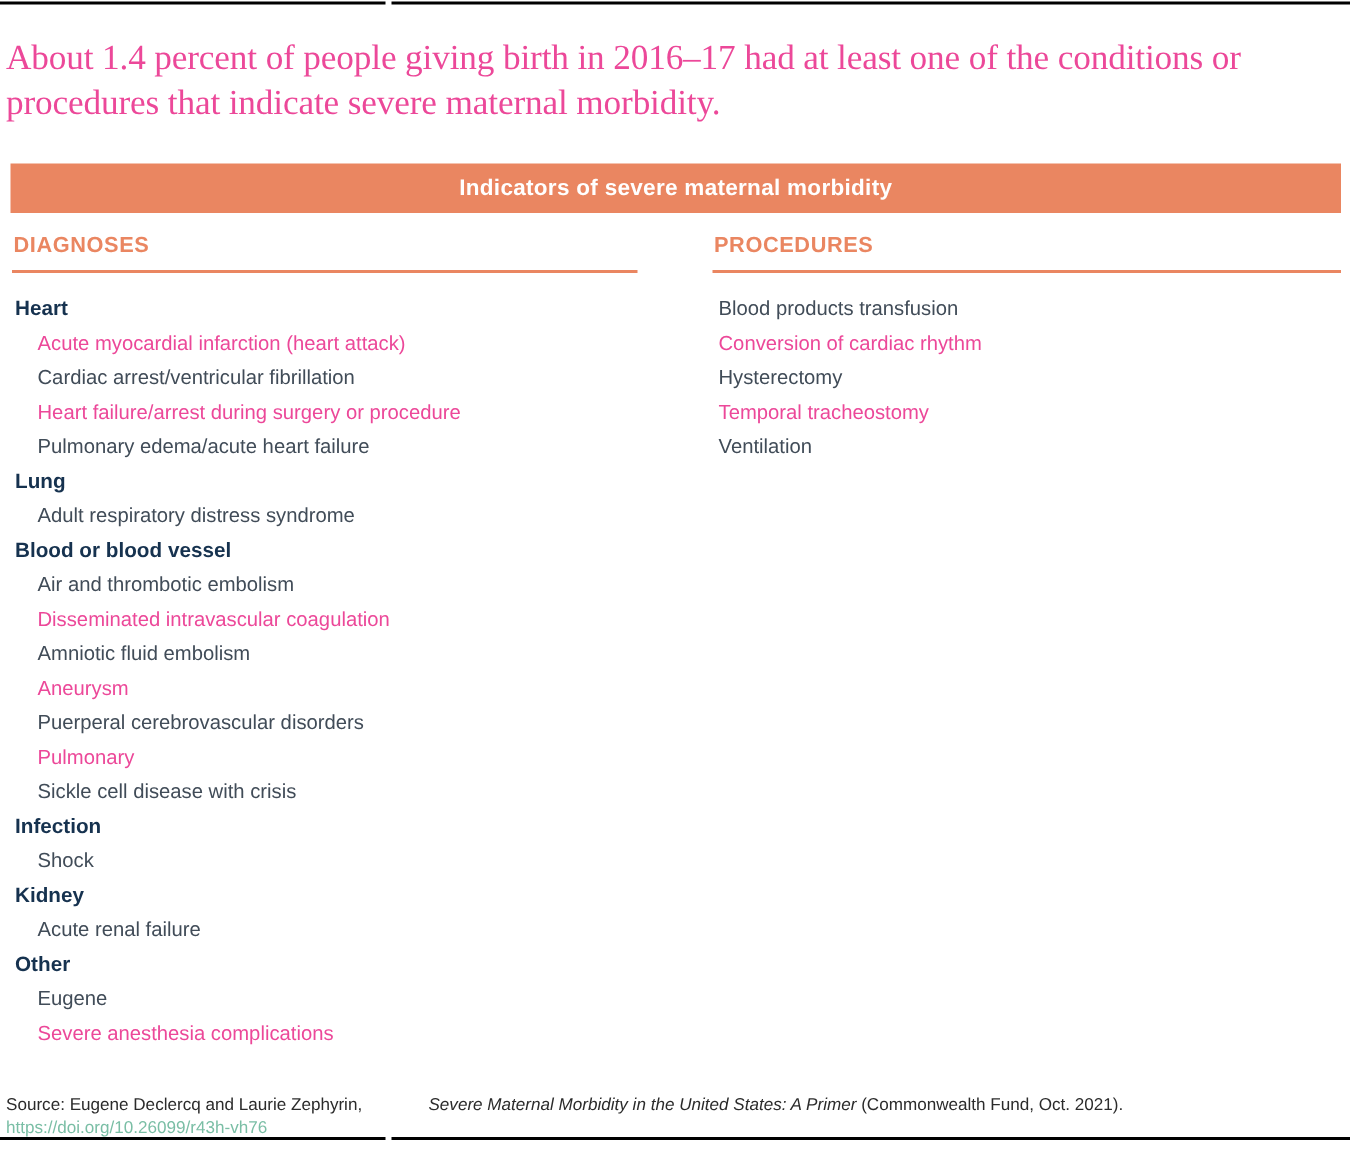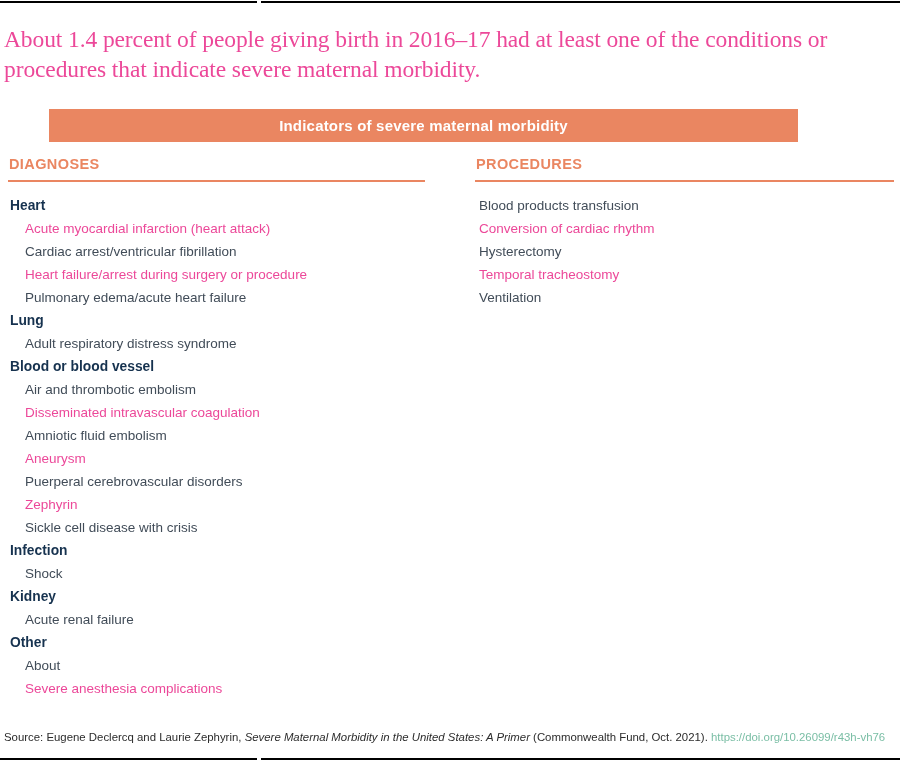--- a/index.html
+++ b/index.html
@@ -15,24 +15,24 @@
   .rule-top    { top:1px; }
   .rule-bottom { top:758px; }
 
   .title {
     position:absolute; top:24px; left:4px; width:872px;
     font-family:"Liberation Serif", serif;
     font-size:23.5px; line-height:30px; color:#ec4899; letter-spacing:-0.1px;
   }
 
   .banner {
-    position:absolute; top:109px; left:7px; width:749px; height:33px;
+    position:absolute; top:109px; left:7px; width:887px; height:33px;
     background:#EA8661; color:#ffffff;
     display:flex; align-items:center; justify-content:center;
-    font-size:15px; font-weight:bold; letter-spacing:0.2px;margin-left:42px;
+    font-size:15px; font-weight:bold; letter-spacing:0.2px;
   }
 
   .cols { position:absolute; top:152px; left:8px; width:886px; display:flex; }
   .col-left  { width:417px; }
   .col-spacer{ width:50px; }
   .col-right { flex:1; }
 
   .col-header {
     color:#EA8661; font-size:14.5px; font-weight:bold; letter-spacing:0.4px;
     padding:4px 0 8px 1px; border-bottom:2px solid #EA8661;
@@ -42,21 +42,21 @@
   .row.category { font-weight:bold; color:#16324F; padding-left:2px; font-size:13.8px; }
   .row.item { padding-left:17px; }
   .col-right .row.item { padding-left:4px; }
   .tone-plain { color:#414C58; }
   .tone-link  { color:#ec4899; }
 
   .source {
     position:absolute; top:730px; left:4px; width:892px;
     font-size:11.4px; color:#2b2b2b; line-height:15px;
   }
-  .source .italic { font-style:italic; }
+  .source .italic { font-style:italic;margin-left:41px; }
   .source a.doi { color:#7ABEA5; text-decoration:none; cursor:pointer; }
 </style>
 </head>
 <body>
 
 <div id="page">
 
   <div class="rule rule-top">
     <div class="seg-left"></div>
     <div class="seg-gap"></div>
@@ -77,28 +77,28 @@
           <div class="row item tone-link">Heart failure/arrest during surgery or procedure</div>
           <div class="row item tone-plain">Pulmonary edema/acute heart failure</div>
           <div class="row category">Lung</div>
           <div class="row item tone-plain">Adult respiratory distress syndrome</div>
           <div class="row category">Blood or blood vessel</div>
           <div class="row item tone-plain">Air and thrombotic embolism</div>
           <div class="row item tone-link">Disseminated intravascular coagulation</div>
           <div class="row item tone-plain">Amniotic fluid embolism</div>
           <div class="row item tone-link">Aneurysm</div>
           <div class="row item tone-plain">Puerperal cerebrovascular disorders</div>
-          <div class="row item tone-link">Zephyrin</div>
+          <div class="row item tone-link">Pulmonary</div>
           <div class="row item tone-plain">Sickle cell disease with crisis</div>
           <div class="row category">Infection</div>
           <div class="row item tone-plain">Shock</div>
           <div class="row category">Kidney</div>
           <div class="row item tone-plain">Acute renal failure</div>
           <div class="row category">Other</div>
-          <div class="row item tone-plain">About</div>
+          <div class="row item tone-plain">Eugene</div>
           <div class="row item tone-link">Severe anesthesia complications</div>
         </div>
     </div>
     <div class="col-spacer"></div>
     <div class="col-right">
       <div class="col-header">PROCEDURES</div>
       <div class="list" id="procedures-list">
           <div class="row item tone-plain">Blood products transfusion</div>
           <div class="row item tone-link">Conversion of cardiac rhythm</div>
           <div class="row item tone-plain">Hysterectomy</div>

